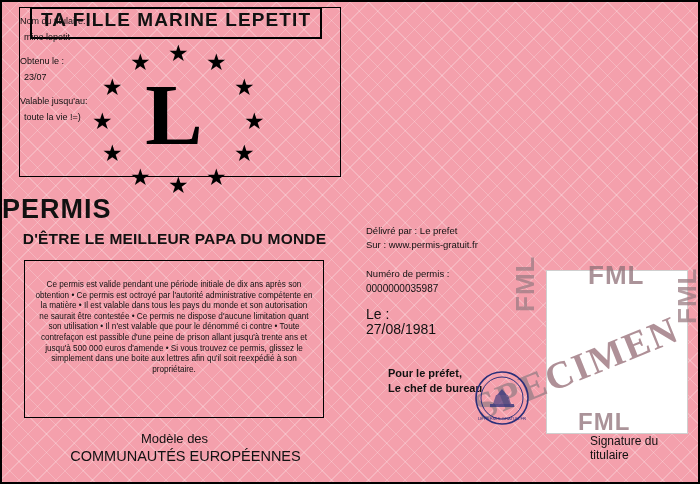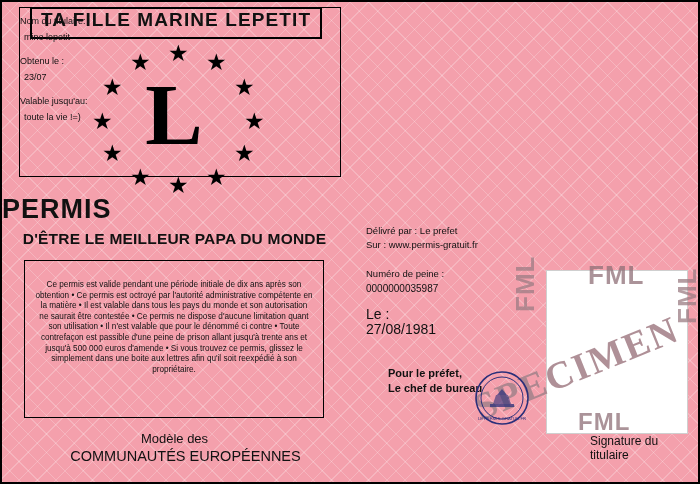--- a/index.html
+++ b/index.html
@@ -309,21 +309,21 @@
     <div class="fl">Valable jusqu'au:</div>
     <div class="fv">toute la vie !=)</div>
   </div>
 
   <div class="issuer">
     <div>Délivré par : Le prefet</div>
     <div>Sur : www.permis-gratuit.fr</div>
   </div>
 
   <div class="permit-num">
-    <div>Numéro de peine :</div>
+    <div>Numéro de permis :</div>
     <div class="val">0000000035987</div>
   </div>
 
   <div class="date-block">
     <div>Le :</div>
     <div>27/08/1981</div>
   </div>
 
   <div class="prefet-block">
     <div>Pour le préfet,</div>

